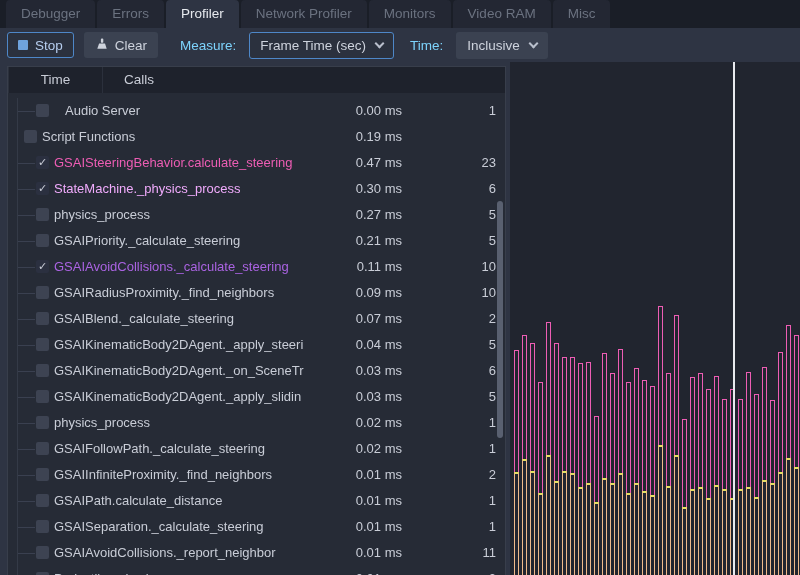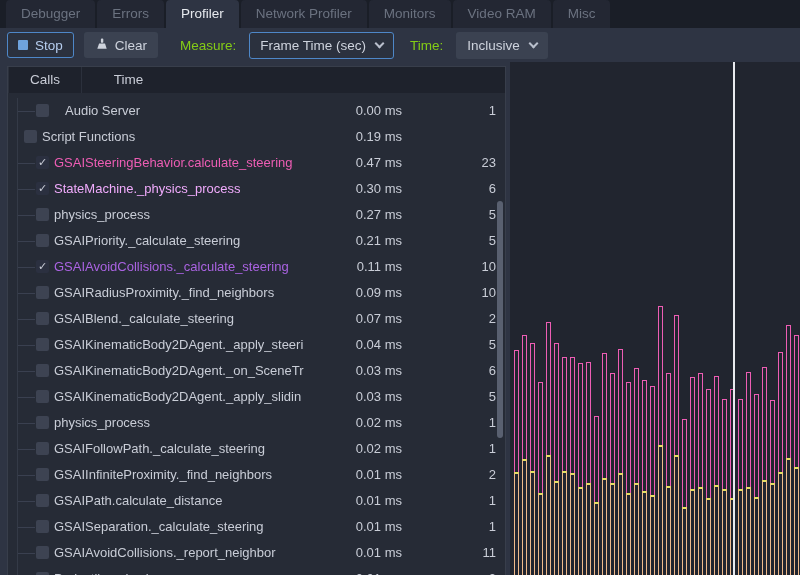--- a/index.html
+++ b/index.html
@@ -17,21 +17,21 @@
 
   
   .toolbar{position:absolute;top:28px;left:0;right:0;height:34px;background:#2e3443;
            display:flex;align-items:center;padding-left:7px;font-size:13.5px;}
   .btn{display:inline-flex;align-items:center;height:26px;padding:0 10px;border-radius:3px;
        background:#3b4251;border:1px solid transparent;color:#ced3dd;font-size:13.5px;}
   .btn.stop{background:#2b313e;border-color:#4e87c8;color:#b6cdee;}
   .stop-sq{width:10px;height:10px;background:#6fa3dd;border-radius:1px;margin-right:7px;}
   .btn.clear{margin-left:10px;}
   .brush{display:inline-flex;margin-right:6px;}
-  .lbl{color:#84cc16;}
+  .lbl{color:#7dd3fc;}
   .lbl.measure{margin-left:22px;}
   .lbl.time{margin-left:16px;}
   .dd{display:inline-flex;align-items:center;height:27px;padding:0 10px;margin-left:13px;
       border-radius:3px;background:#3b4251;border:1px solid transparent;color:#ced3dd;}
   .dd.focus{background:#2b313e;border-color:#4e87c8;}
   .chev{width:7px;height:7px;border-right:2px solid #b9bfcc;border-bottom:2px solid #b9bfcc;
         transform:rotate(45deg);margin-left:10px;margin-top:-4px;}
 
   
   .table-panel{position:absolute;left:7px;top:66px;width:499px;bottom:0;
@@ -99,22 +99,22 @@
     </div>
     <span class="lbl time">Time:</span>
     <div class="dd">
       <span>Inclusive</span>
       <span class="chev"></span>
     </div>
   </div>
 
   <div class="table-panel">
     <div class="thead">
+      <div class="th time">Time</div>
       <div class="th calls">Calls</div>
-      <div class="th time">Time</div>
     </div>
     <div class="tbody" id="tbody">
       <div class="tree-guide"></div>
     <div class="trow">
           <div class="dash"></div>
           <div class="cb" style="left: 28px;"></div>
           <div class="cell name" style="left: 57px;">Audio Server</div>
           <div class="cell time">0.00 ms</div>
           <div class="cell calls">1</div>
         </div>

